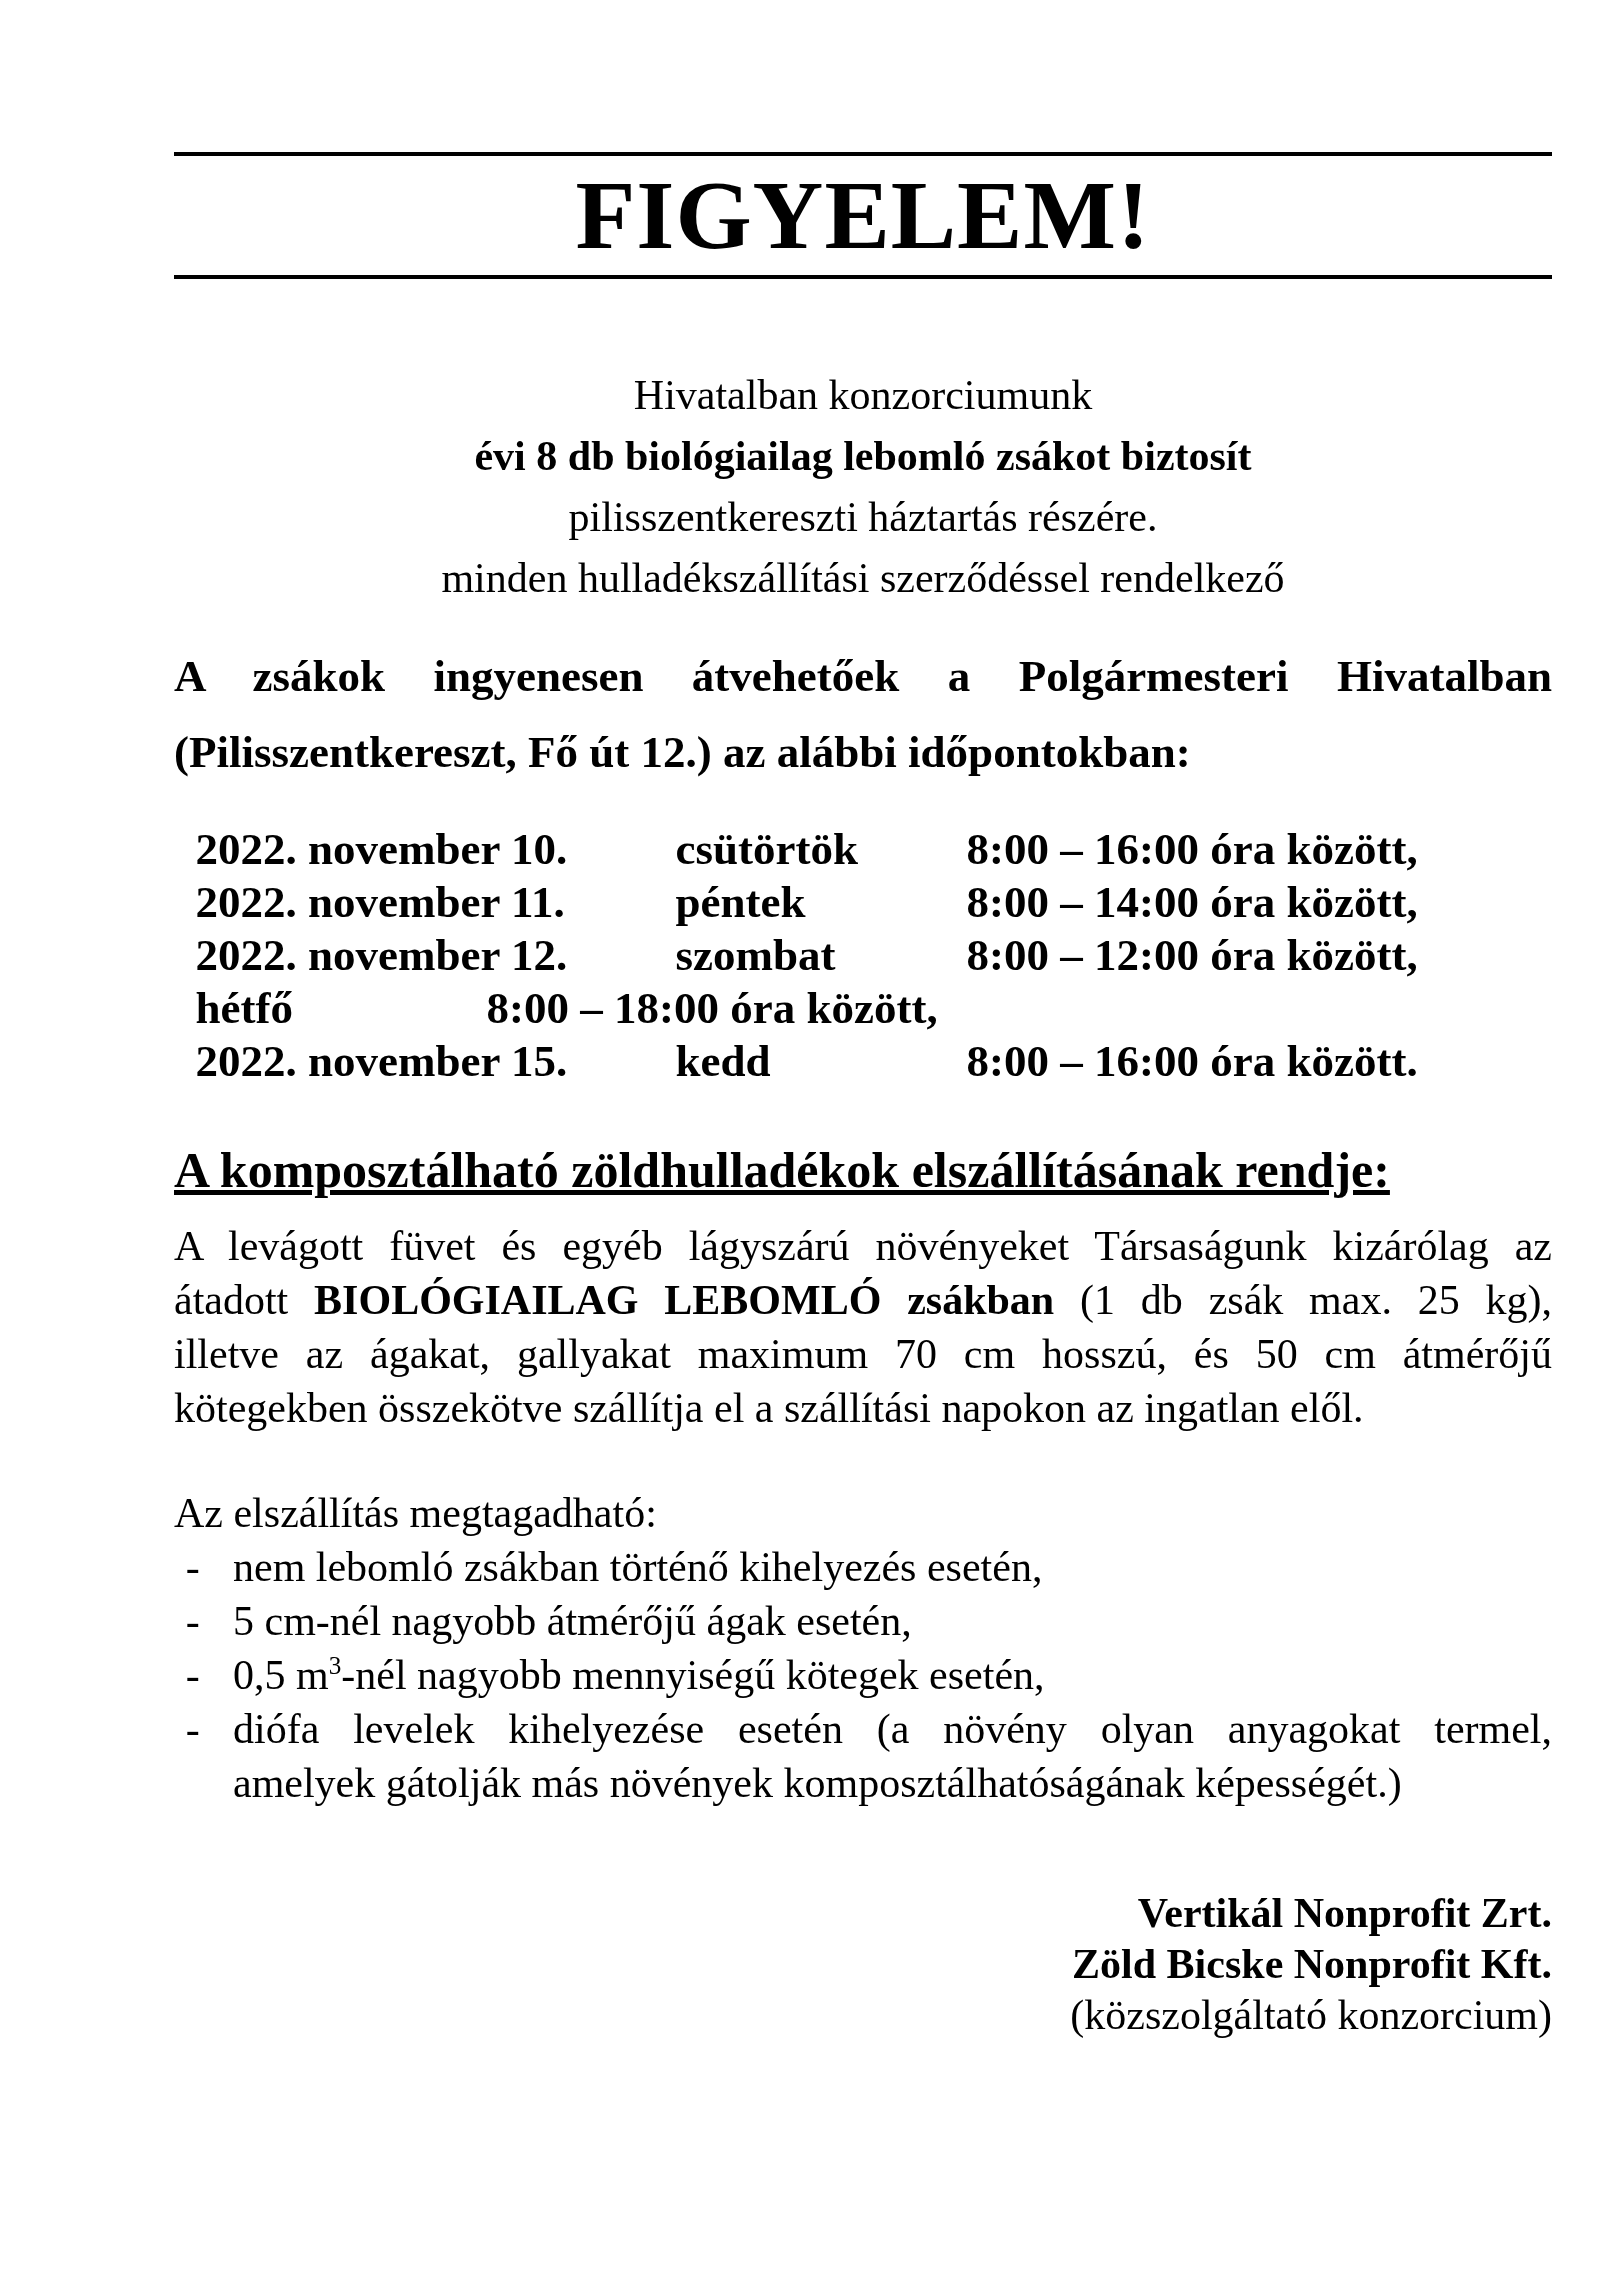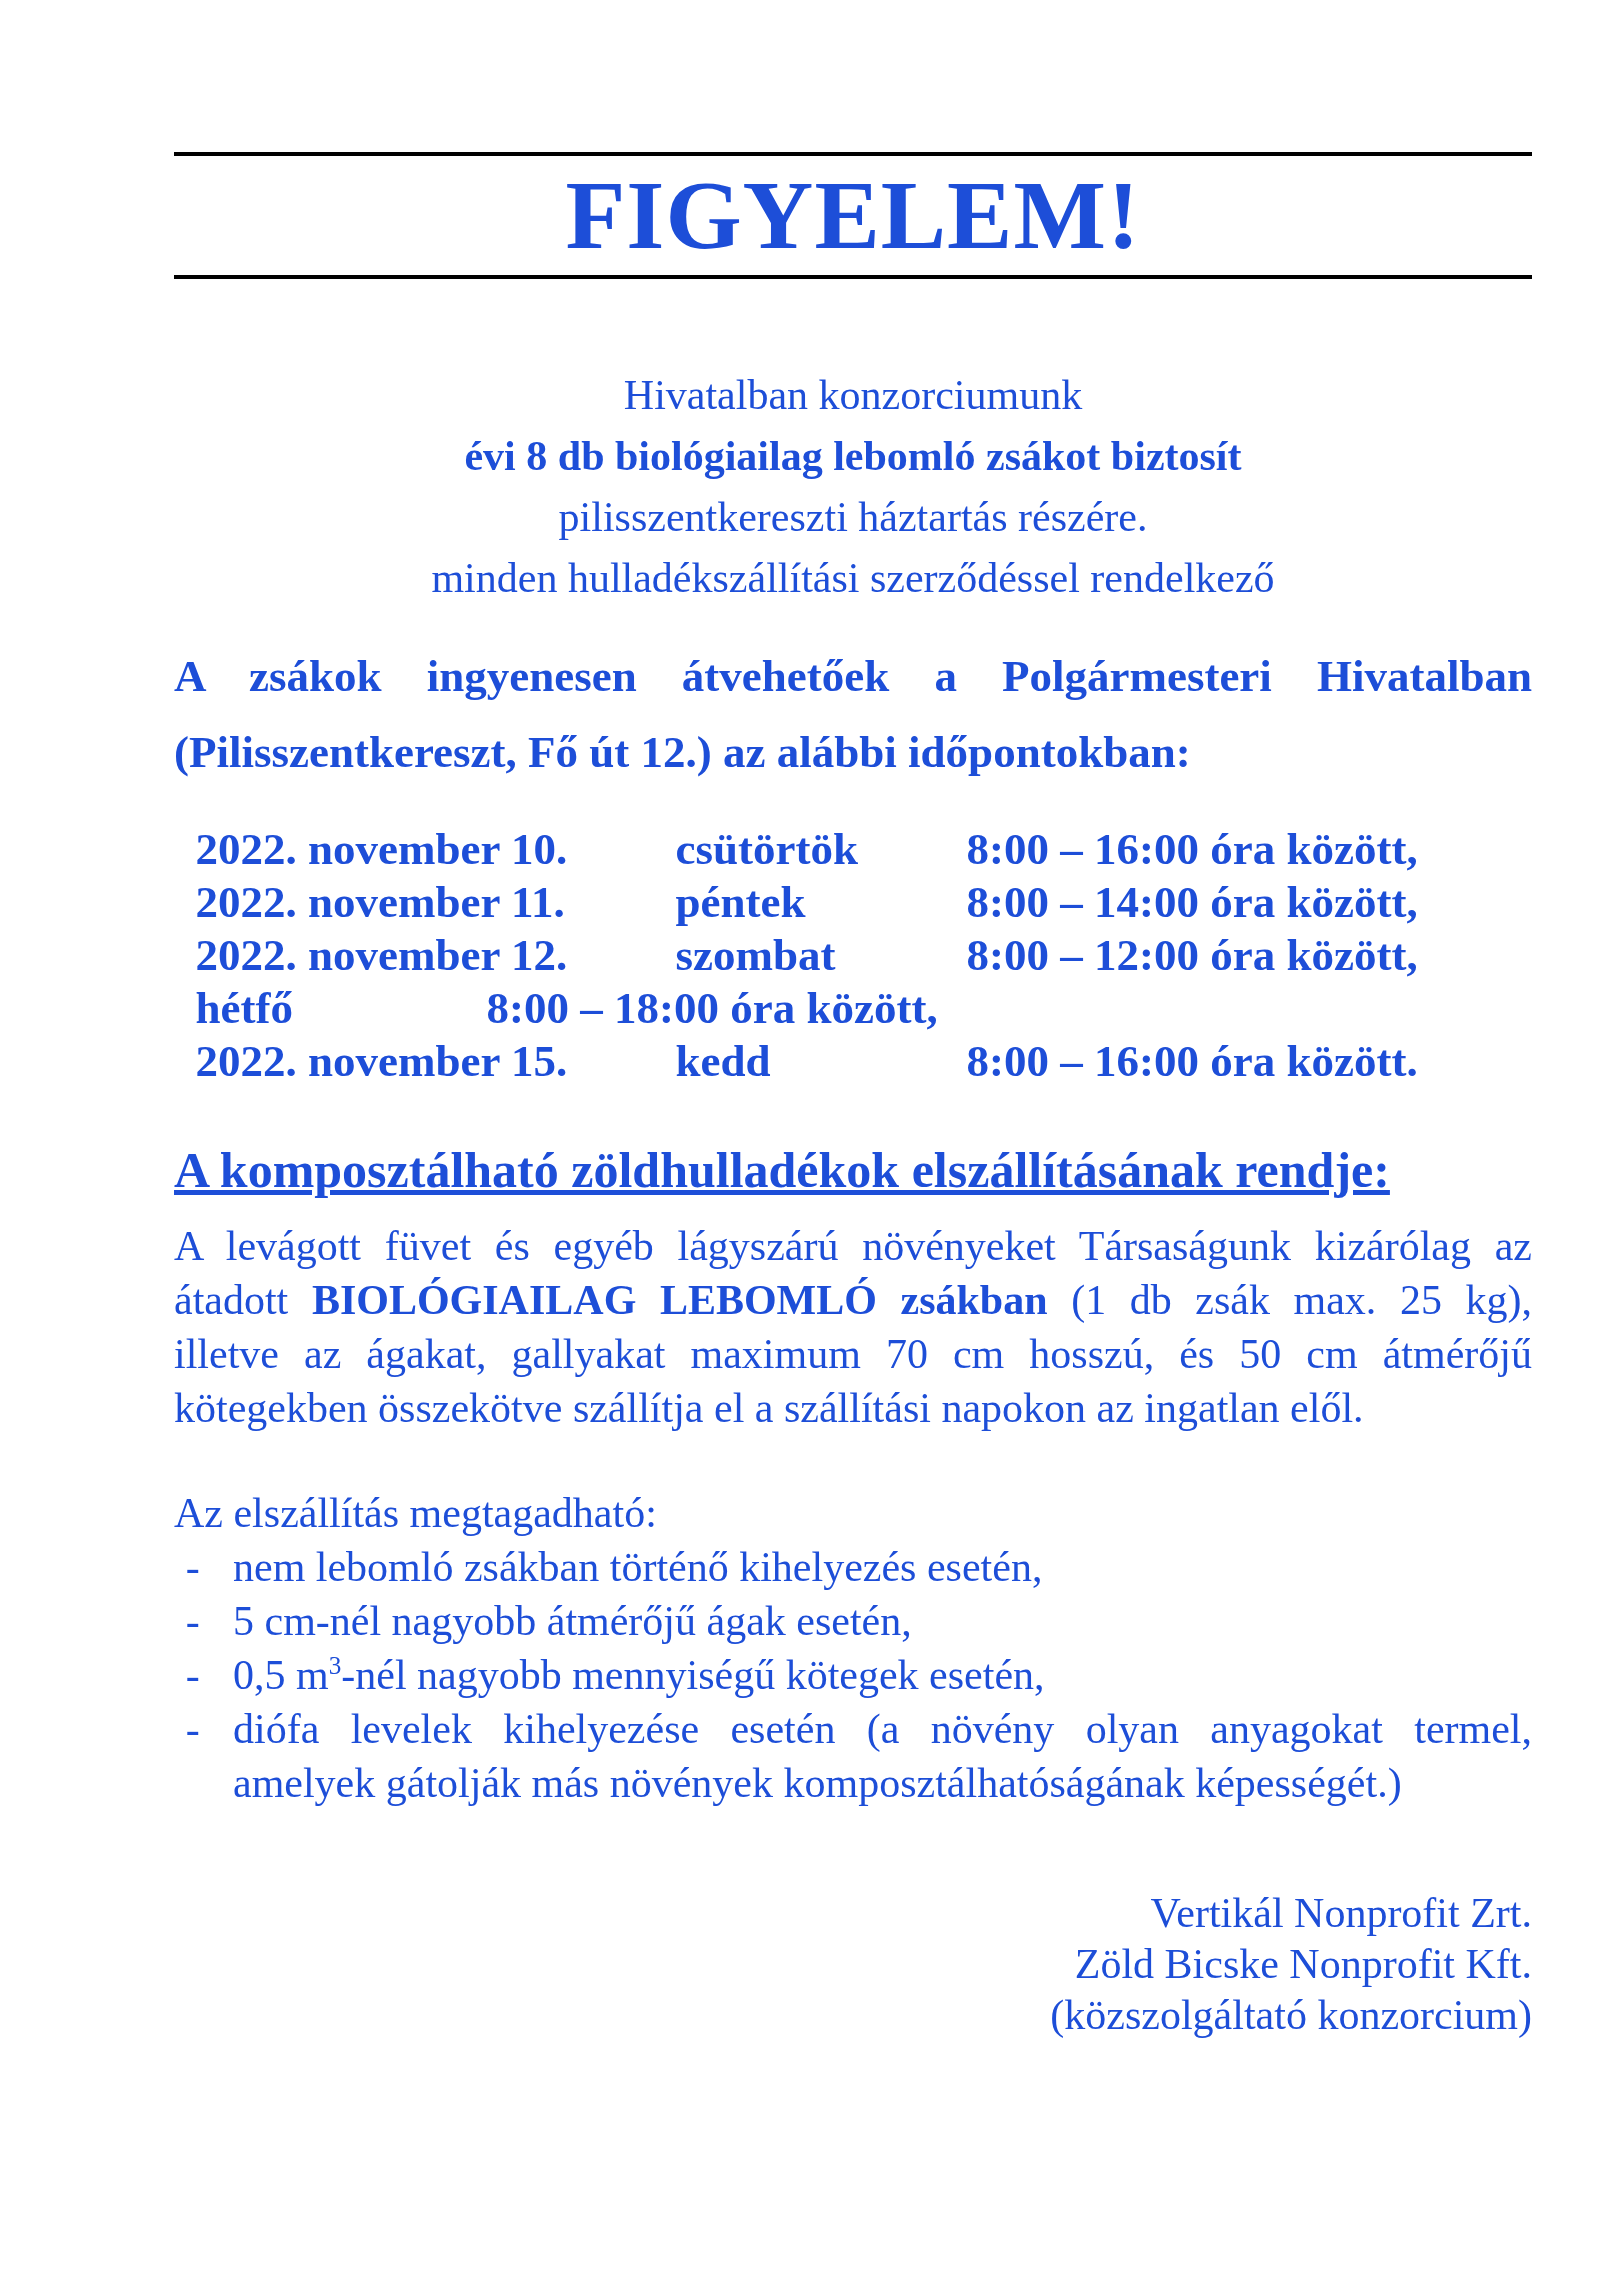--- a/index.html
+++ b/index.html
@@ -5,24 +5,24 @@
   html, body {
     margin: 0;
     padding: 0;
     background: #ffffff;
   }
   .page {
     position: relative;
     width: 1621px;
     height: 2293px;
     background: #ffffff;
-    color: #1d4ed8;
+    color: #000000;
     font-family: "Liberation Serif", "DejaVu Serif", serif;
     box-sizing: border-box;
-    padding: 0 89px 0 174px;
+    padding: 0 69px 0 174px;
     overflow: hidden;
   }
   .rule {
     height: 3.9px;
     background: #000000;
   }
   .rule-top { margin-top: 152px; }
   .doc-title {
     font-size: 98px;
     font-weight: bold;
@@ -98,21 +98,21 @@
     font-size: 60%;
     vertical-align: super;
     line-height: 0;
   }
   .footer {
     margin-top: 78px;
     text-align: right;
     font-size: 42px;
     line-height: 51px;
   }
-  .footer .b { font-weight: normal; }
+  .footer .b { font-weight: bold; }
 </style>
 </head>
 <body>
 
 <div class="page">
 
   <div class="rule rule-top"></div>
 
   <div class="doc-title">FIGYELEM!</div>
 

